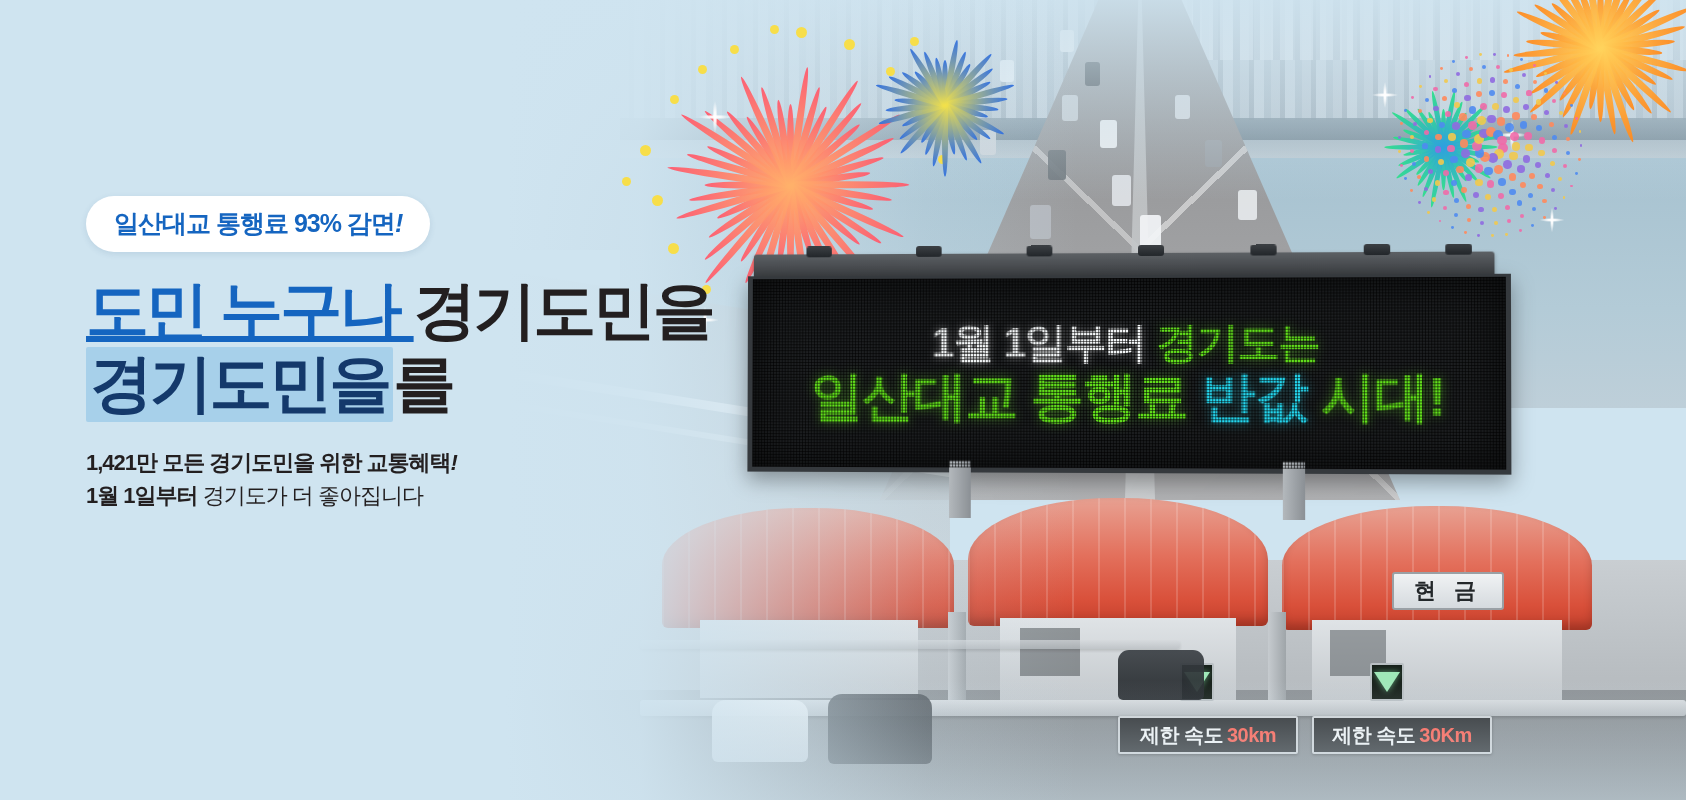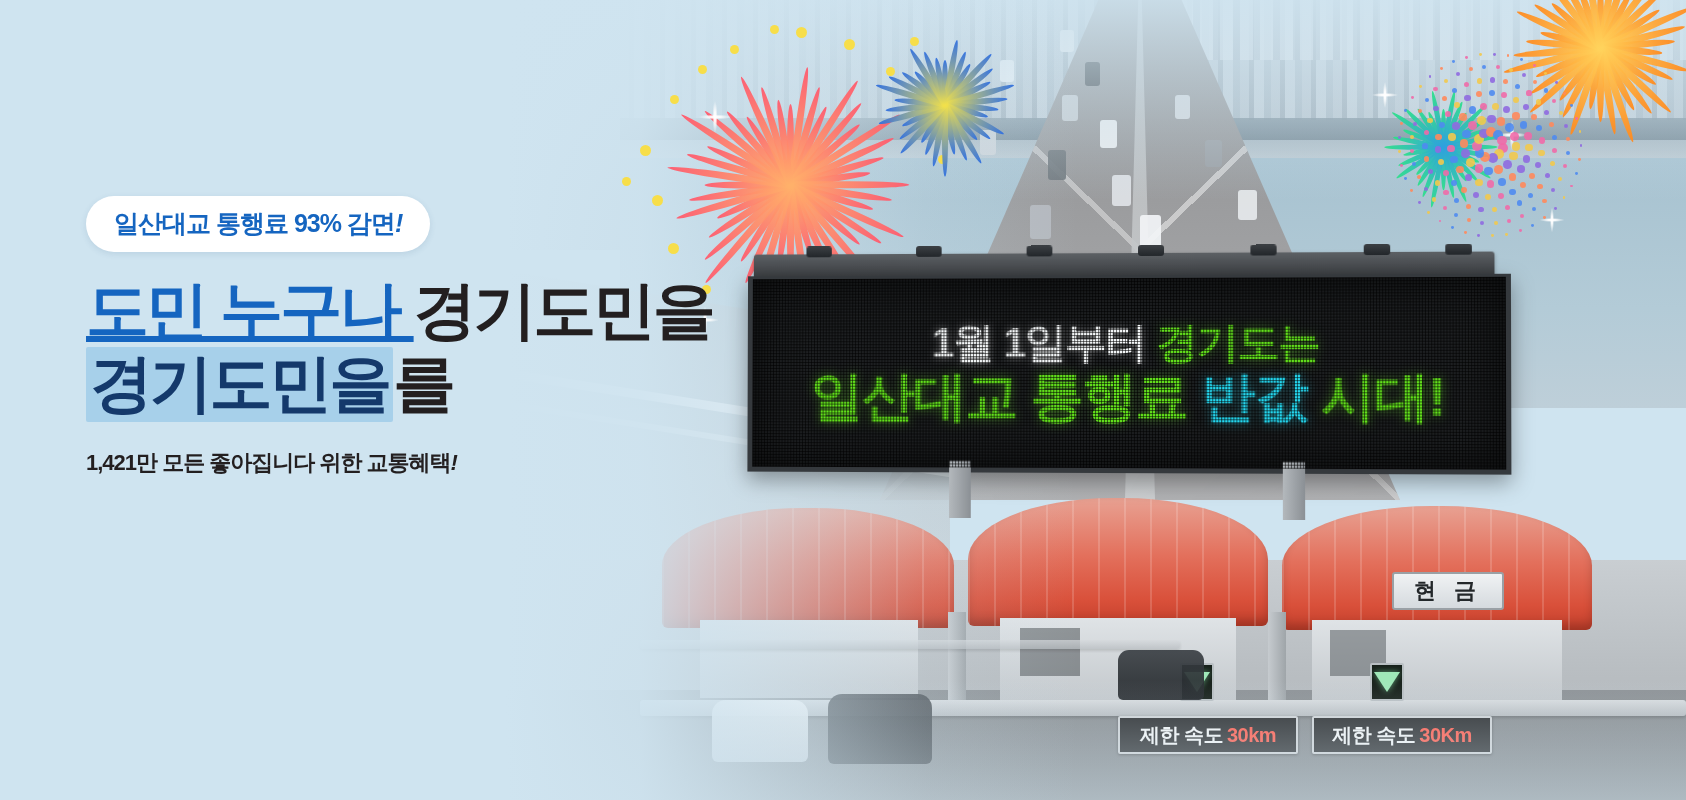--- a/index.html
+++ b/index.html
@@ -702,21 +702,24 @@
       <div>
         <span class="blue">도민 누구나 </span><span>경기도민을</span>
       </div>
       <div>
         <span class="navy mark">경기도민을</span><span>를</span>
       </div>
     </div>
 
     <div class="sub">
       <div class="l1">
-        <span>1,421만 모든 좋아집니다 위한 교통혜택</span><em>!</em>
+        <span>1,421만 모든 경기도민을 위한 교통혜택</span><em>!</em>
+      </div>
+      <div class="l2">
+        <b>1월 1일부터</b><span> 경기도가 더 좋아집니다</span>
       </div>
     </div>
   </div>
 
   <div class="board">
     <div class="board-hood"></div>
     <div class="board-lamp" style="left:60px;"></div>
     <div class="board-lamp" style="left:172px;"></div>
     <div class="board-lamp" style="left:284px;"></div>
     <div class="board-lamp" style="left:396px;"></div>

